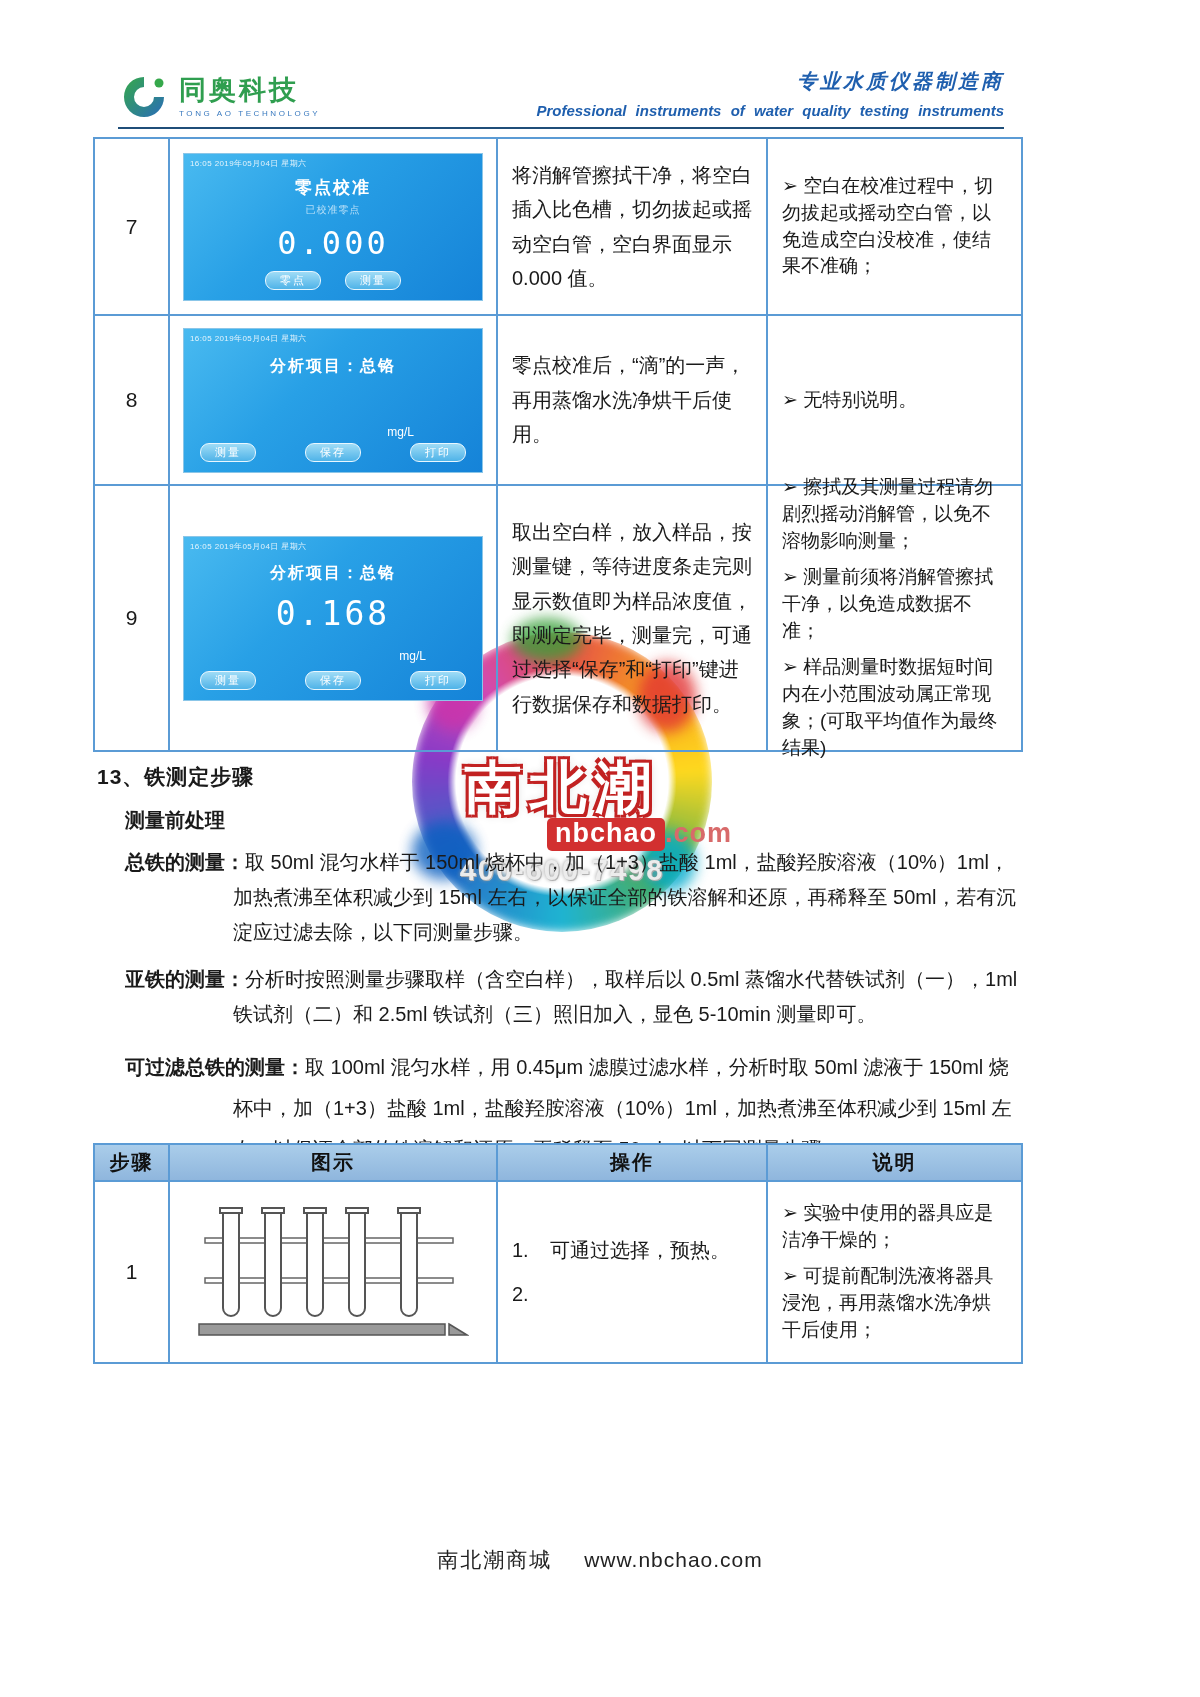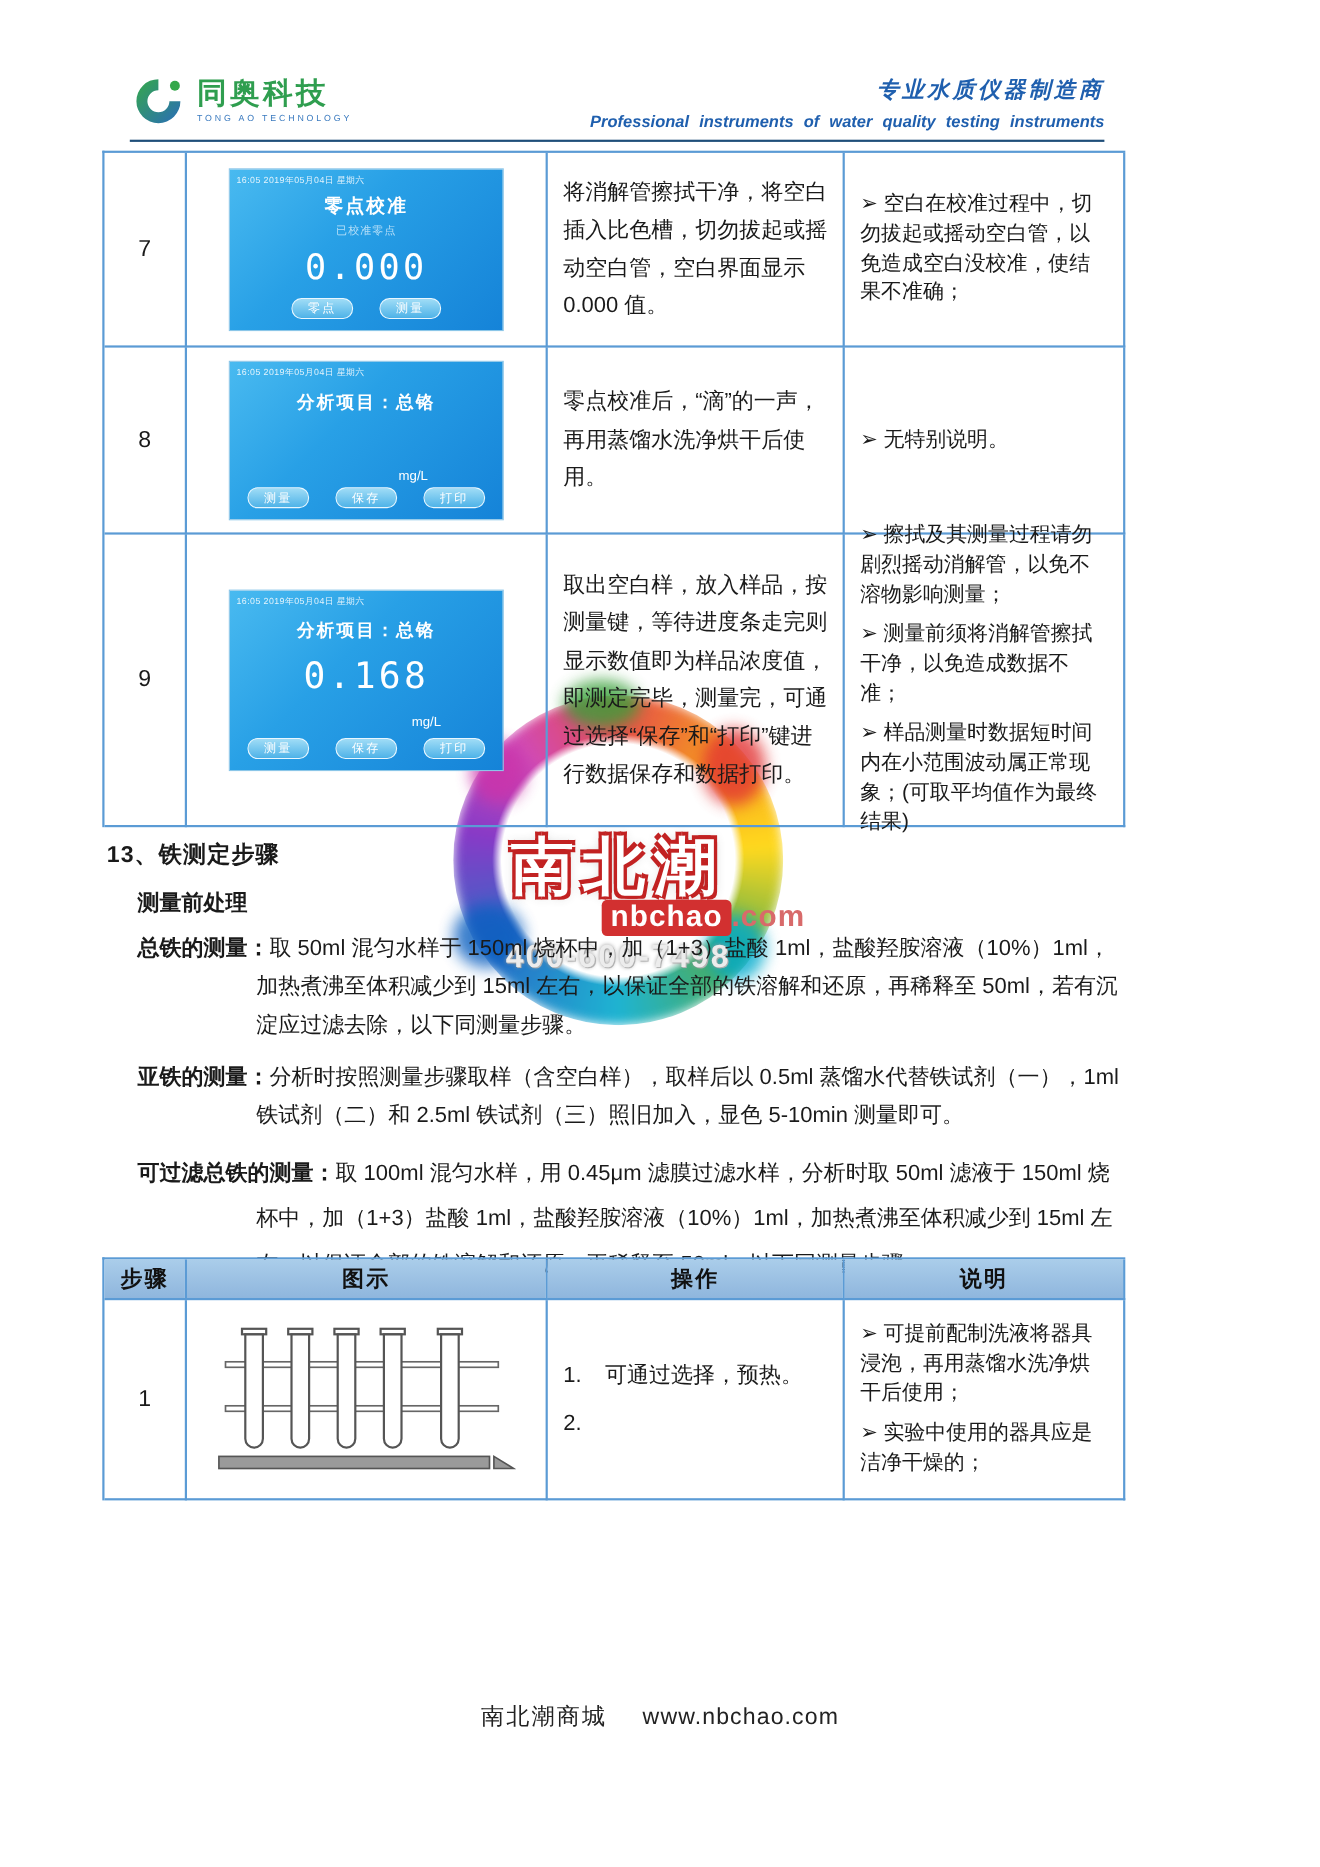--- a/index.html
+++ b/index.html
@@ -3,42 +3,42 @@
 <meta charset="utf-8">
 <style>
   * { margin:0; padding:0; box-sizing:border-box; }
   html,body { background:#ffffff; }
   .page {
     position:relative; width:1200px; height:1697px; background:#fff;
     font-family:"Liberation Sans","DejaVu Sans",sans-serif; color:#1a1a1a; overflow:hidden;
   }
 
   
-  .header { position:absolute; left:118px; top:64px; width:886px; display:flex; justify-content:space-between; align-items:center; z-index:2;gap:48px; }
+  .header { position:absolute; left:118px; top:64px; width:886px; display:flex; justify-content:space-between; align-items:flex-end; z-index:2;gap:48px; }
   .logo { display:flex; align-items:center; gap:9px; }
   .logo-texts { display:flex; flex-direction:column; }
   .logo-name { font-size:27px; font-weight:bold; color:#2f9e4f; letter-spacing:3px; line-height:1.1; }
   .logo-sub { font-size:8px; color:#3a7abf; letter-spacing:2.6px; margin-top:3px; }
   .slogan { text-align:right; margin-top:4px; }
   .slogan-cn { color:#1f5fae; font-weight:bold; font-style:italic; font-size:20px; letter-spacing:3px; }
   .slogan-en { color:#1f5fae; font-weight:bold; font-style:italic; font-size:15px; margin-top:7px; word-spacing:5px; }
   .header-rule { position:absolute; left:118px; top:127px; width:886px; height:2px; background:#1f4e79; z-index:2; }
 
   
   .grid-table { position:absolute; left:93px; width:930px; display:grid; border-top:2px solid #5b9bd5; border-left:2px solid #5b9bd5; z-index:1; }
   .grid-table > .cell { border-right:2px solid #5b9bd5; border-bottom:2px solid #5b9bd5; }
 
   .table1 { top:137px; grid-template-columns:75px 328px 270px 255px; grid-template-rows:177px 170px 266px; }
   .step-cell { display:flex; align-items:center; justify-content:center; font-size:21px; }
   .img-cell { display:flex; align-items:center; justify-content:center; }
   .op-cell { display:flex; align-items:center; padding:12px 14px; font-size:20px; line-height:1.72; }
   .note-cell { display:flex; flex-direction:column; justify-content:center; gap:9px; padding:8px 12px 8px 14px; font-size:19px; line-height:1.42; }
 
   
-  .screen { position:relative; width:250px; color:#fff; overflow:hidden;
+  .screen { position:relative; width:300px; color:#fff; overflow:hidden;
     background:linear-gradient(135deg,#49baf0 0%, #28a0e6 40%, #1583d8 100%);
     border:1px solid #8bc6e8; }
   .s7 { height:148px; } .s8 { height:145px; } .s9 { height:165px; }
   .scr-status { position:absolute; top:4px; left:6px; font-size:8px; opacity:.85; letter-spacing:.4px; white-space:nowrap; }
   .scr-title { text-align:center; font-weight:bold; letter-spacing:2px; }
   .s7 .scr-title { margin-top:22px; font-size:17px; }
   .s8 .scr-title { margin-top:27px; font-size:16px; }
   .s9 .scr-title { margin-top:26px; font-size:16px; }
   .scr-sub { text-align:center; font-size:10px; color:#cfeafb; opacity:.85; margin-top:4px; letter-spacing:1px; }
   .scr-value { text-align:center; font-family:"DejaVu Sans Mono","Liberation Mono",monospace; letter-spacing:3px; }
@@ -244,22 +244,22 @@
     <div class="cell op-list-cell">
       <div class="op-item">
         <span class="op-num">1.</span>
         <span class="op-text">可通过选择，预热。</span>
       </div>
       <div class="op-item">
         <span class="op-num">2.</span>
       </div>
     </div>
     <div class="cell note-cell">
+      <p>➢ 实验中使用的器具应是洁净干燥的；</p>
       <p>➢ 可提前配制洗液将器具浸泡，再用蒸馏水洗净烘干后使用；</p>
-      <p>➢ 实验中使用的器具应是洁净干燥的；</p>
     </div>
   </div>
 
   <div class="footer">
     <span>南北潮商城</span><span class="f-url">www.nbchao.com</span>
   </div>
 
 </div>
 
 </body></html>

